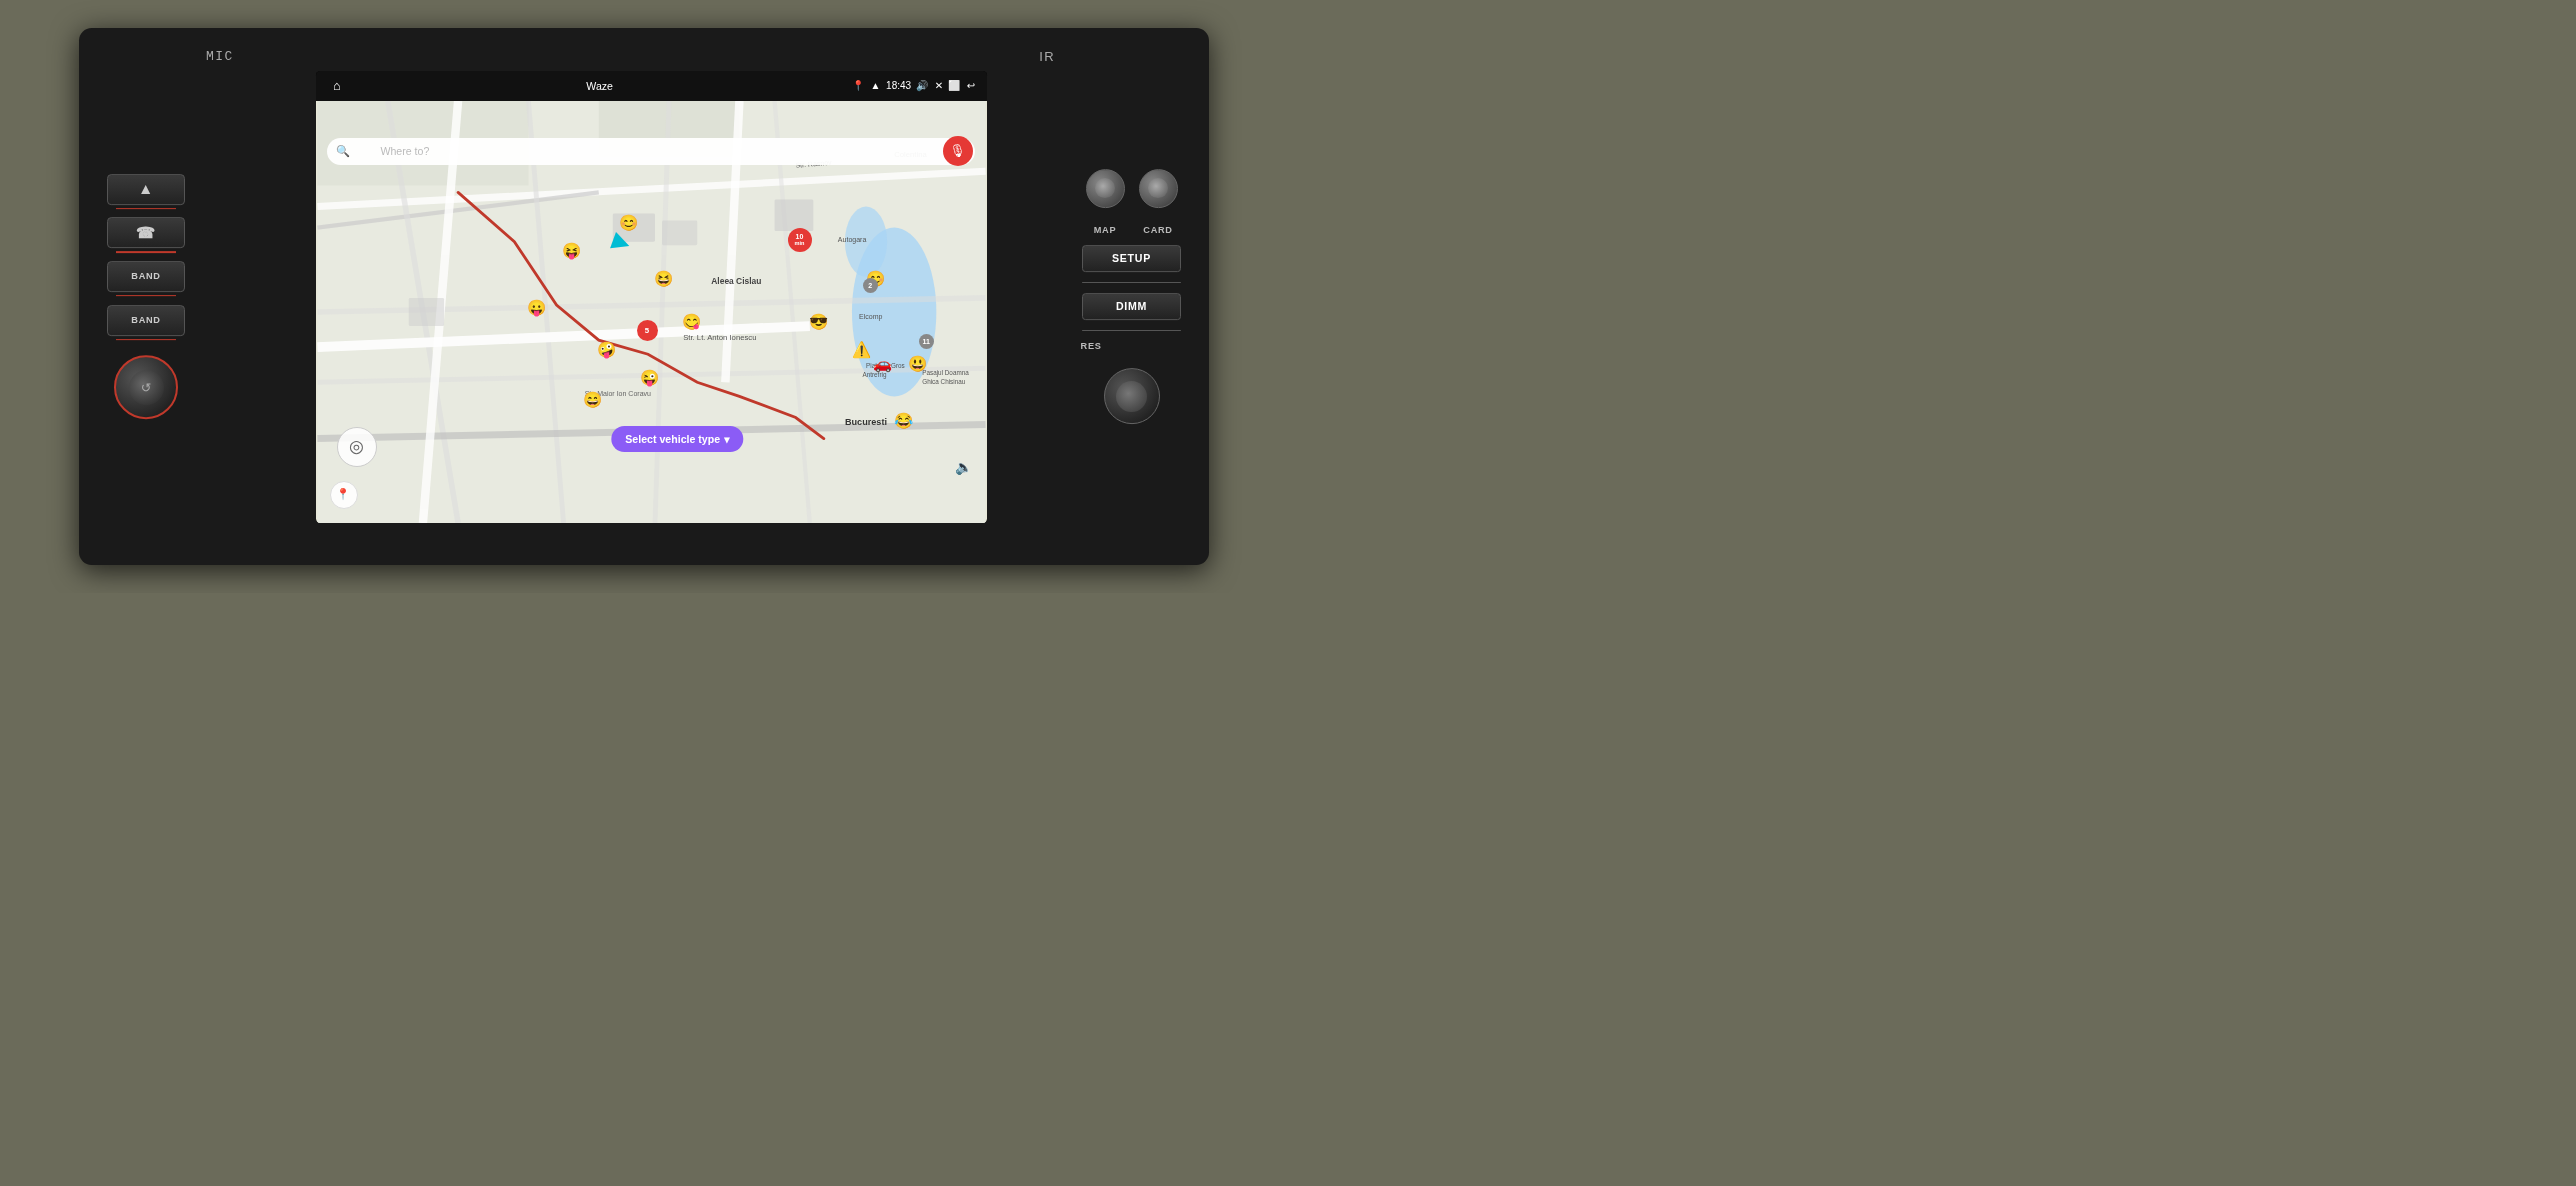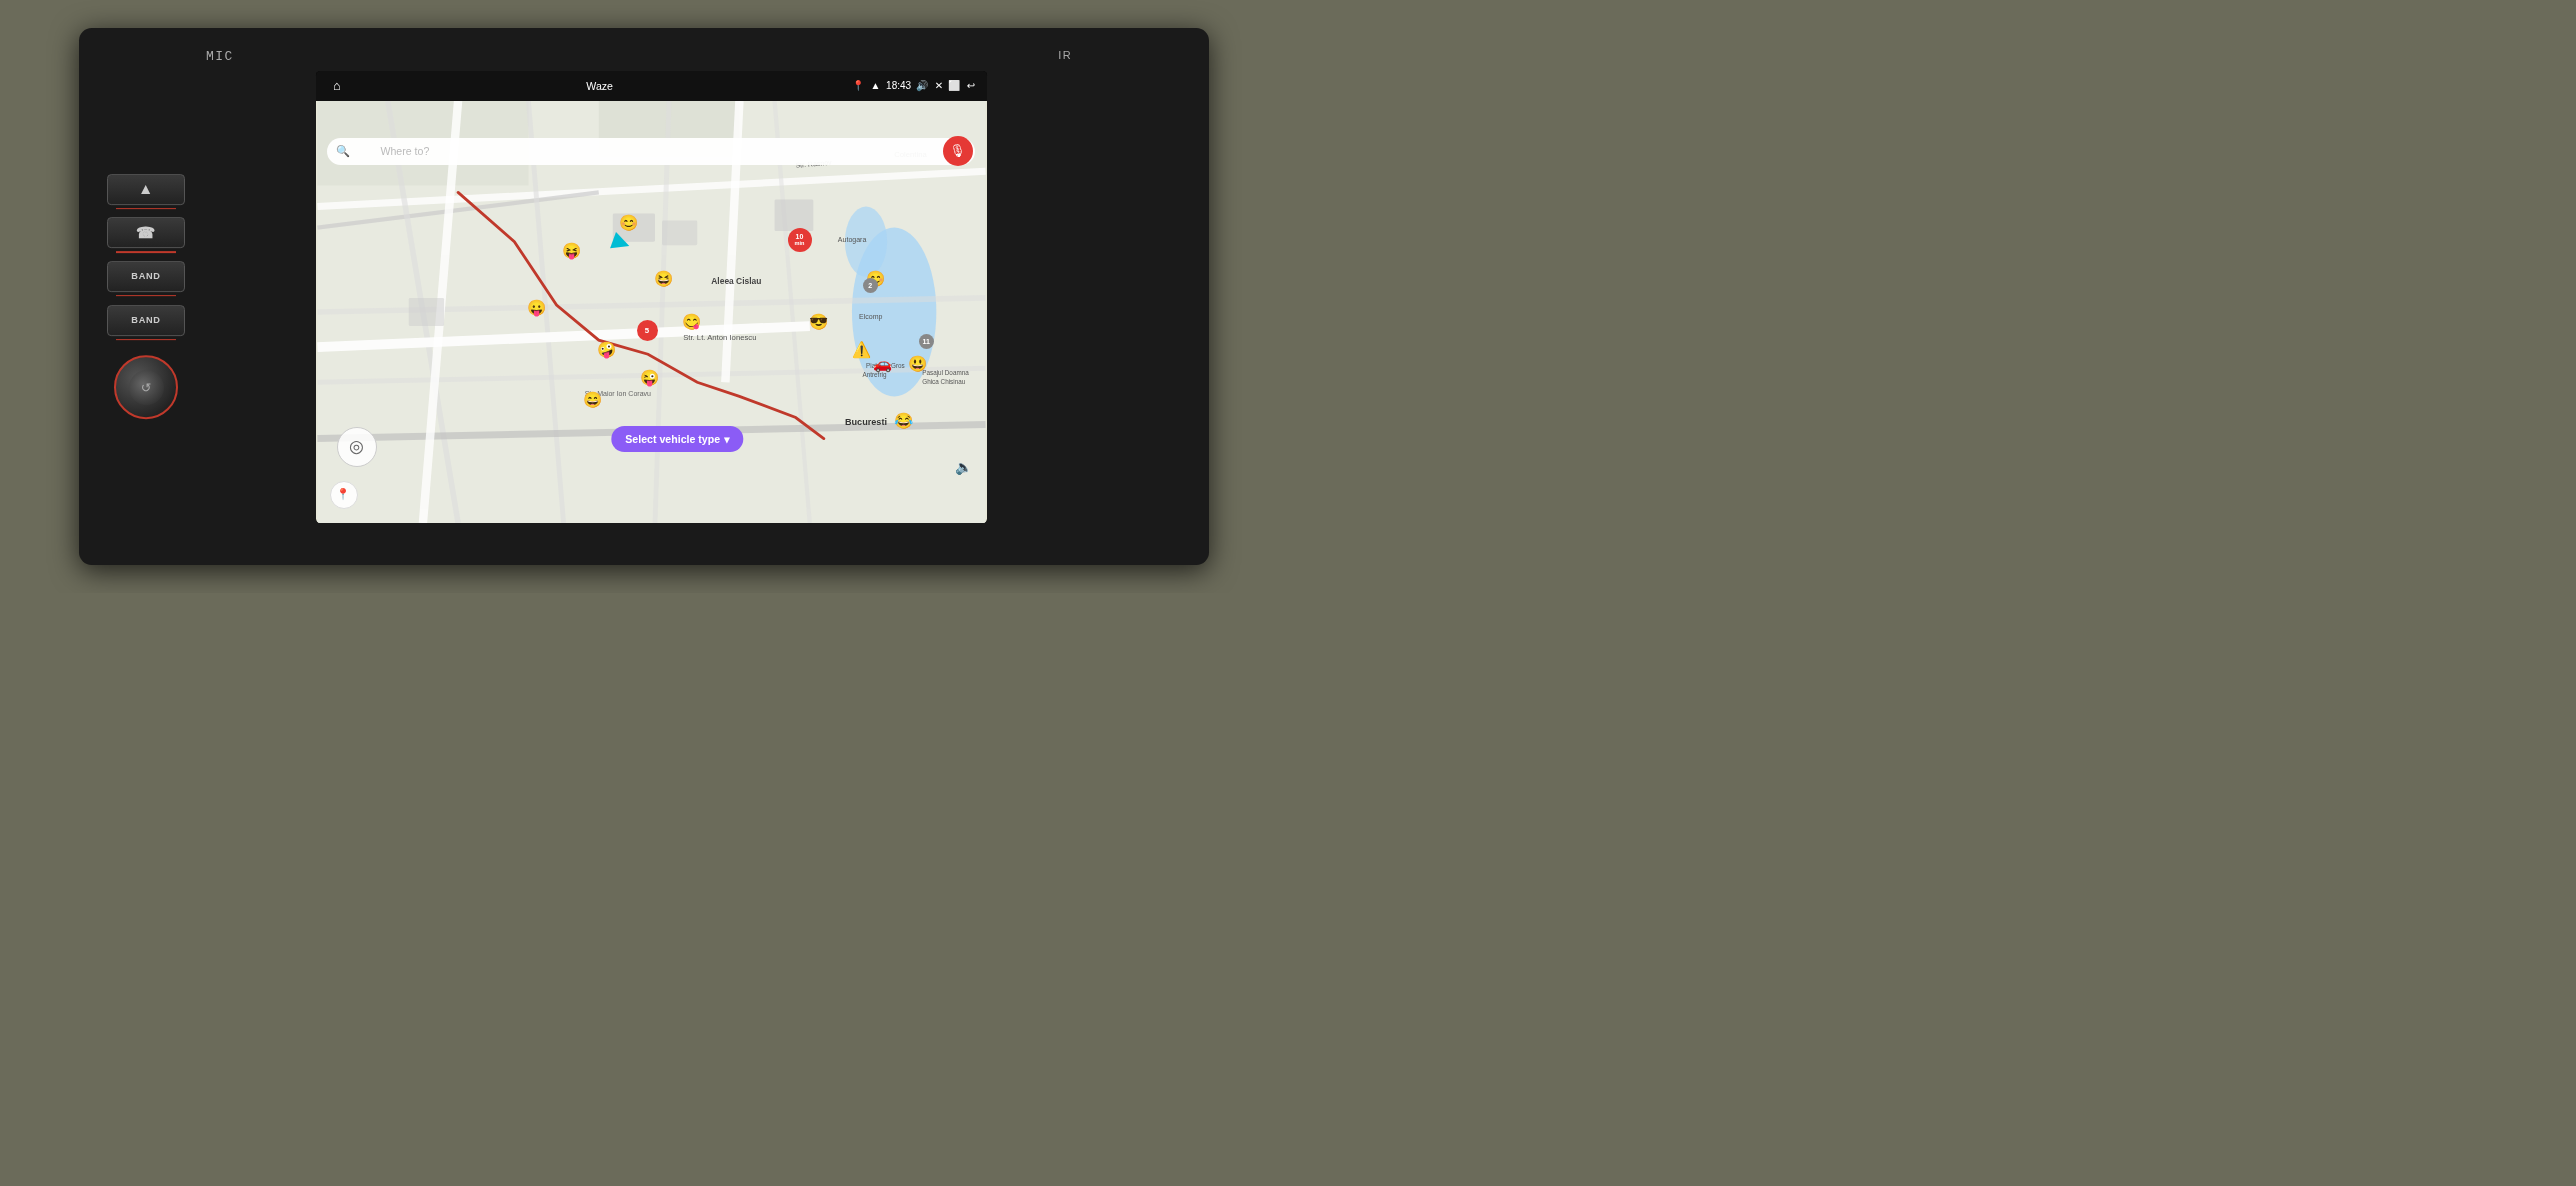--- a/index.html
+++ b/index.html
@@ -32,23 +32,23 @@
       top: 21px;
       left: 127px;
       color: #aaa;
       font-size: 13px;
       letter-spacing: 1.4px;
       font-family: Liberation Mono, monospace;
     }
     .top-label-ir {
       position: absolute;
       top: 21px;
-      right: 137px;
+      right: 154px;
       color: #aaa;
-      font-size: 11px;
+      font-size: 13px;
       letter-spacing: 1.4px;
     }
 
     
     .left-panel {
       position: absolute;
       left: 21px;
       top: 50%;
       transform: translateY(-50%);
       display: flex;
@@ -619,15 +619,41 @@
         <span>🔈</span>
       </div>
 
       
       <div class="map-btn-locate">
         <span style="color:#e53935; font-size:11.3px;">📍</span>
       </div>
     </div>
   </div>
 
+  <div class="right-panel">
+    <div class="right-knobs-row">
+      <div class="right-knob">
+        <div class="right-knob-inner"></div>
+      </div>
+      <div class="right-knob">
+        <div class="right-knob-inner"></div>
+      </div>
+    </div>
+    <div class="right-label-row">
+      <div class="right-label">MAP</div>
+      <div class="right-label">CARD</div>
+    </div>
+    <div class="right-btn">
+      <span>SETUP</span>
+    </div>
+    <div class="right-btn-divider"></div>
+    <div class="right-btn">
+      <span>DIMM</span>
+    </div>
+    <div class="right-btn-divider"></div>
+    <div class="right-small-label">RES</div>
+    <div class="right-big-knob">
+      <div class="right-big-knob-inner"></div>
+    </div>
+  </div>
 
 </div>
 
 
 </body></html>

